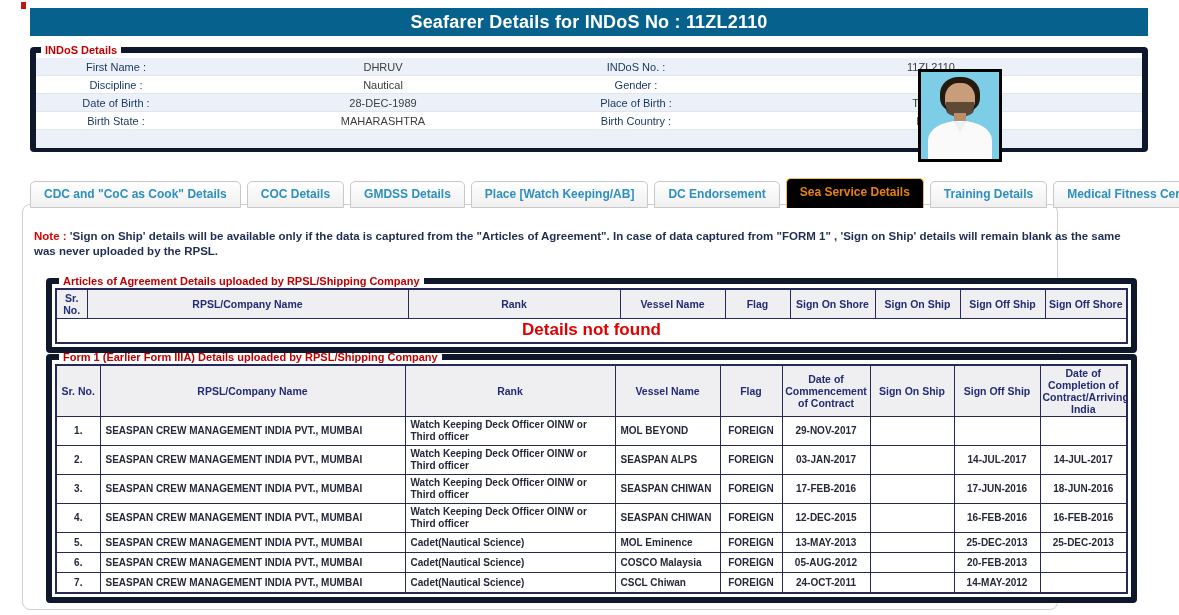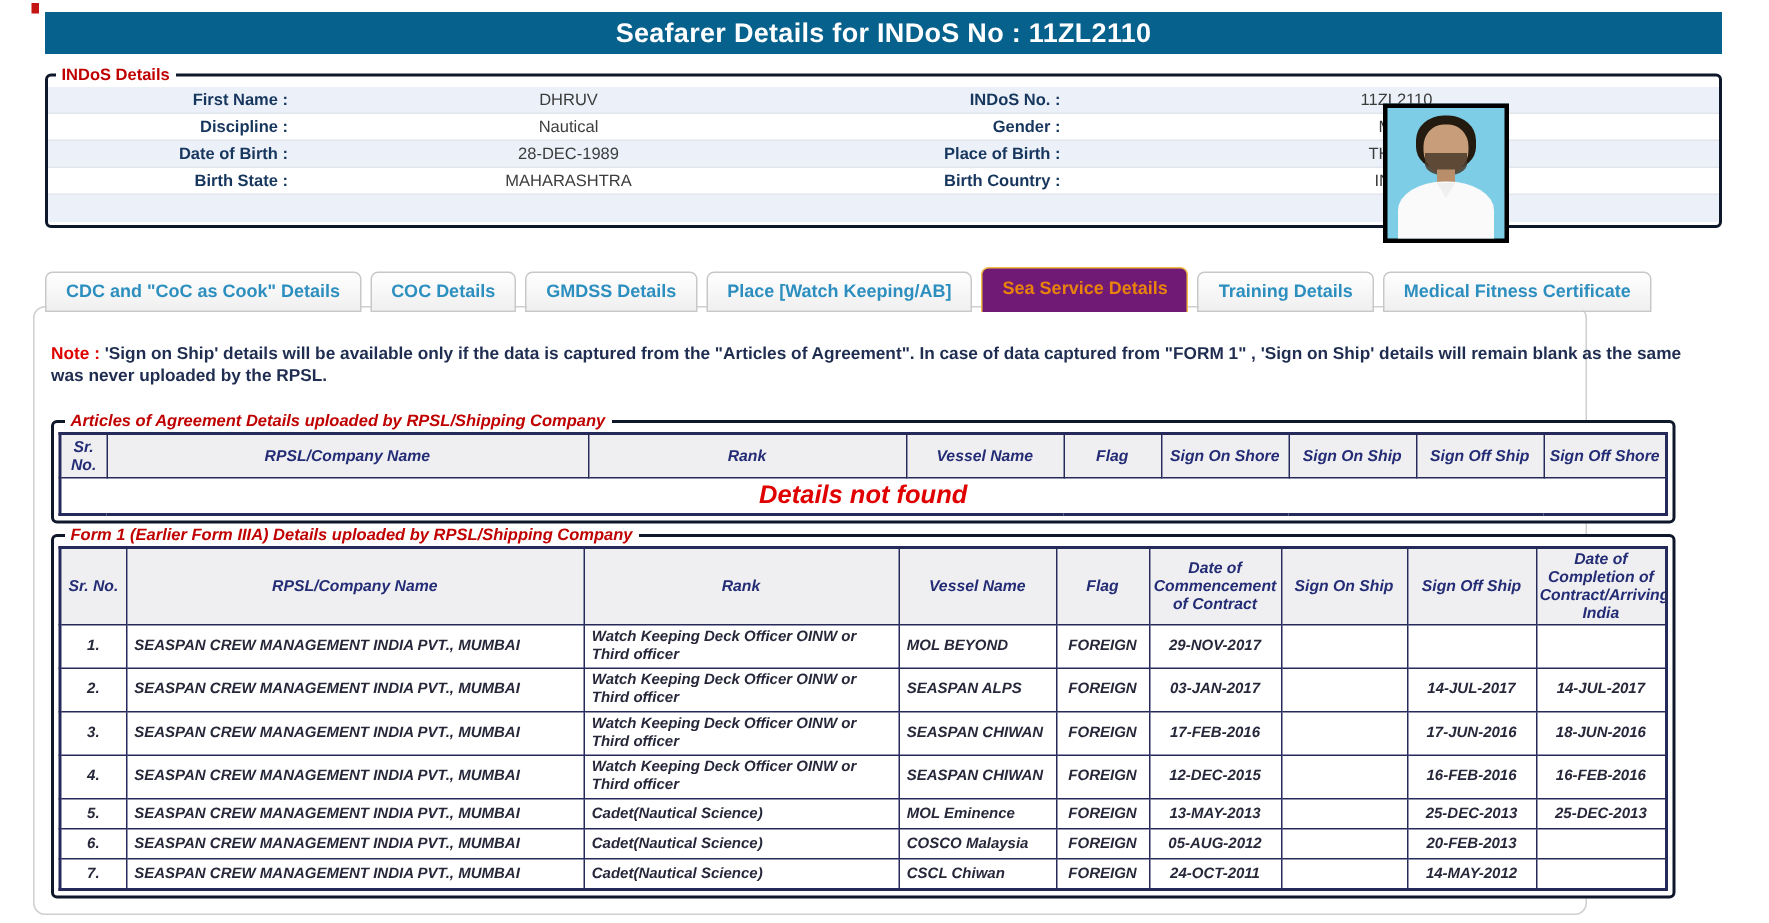--- a/index.html
+++ b/index.html
@@ -12,30 +12,30 @@
   .red-speck { position:absolute; left:21px; top:2px; width:5px; height:7px; background:#c41414; }
 
   
   .titlebar {
     position:absolute; left:30px; top:8px; width:1118px; height:28px;
     background:#06618D; color:#fff; text-align:center; line-height:28px;
     font-size:18px; font-weight:bold; letter-spacing:.2px;
   }
 
   
-  fieldset { border:2px solid #0f172a; border-radius:4px; }
+  fieldset { border:6px solid #0f172a; border-radius:4px; }
   legend { color:#C00000; font-weight:bold; font-size:11px; padding:0 4px; margin-left:5px; white-space:nowrap; }
   .indos-fs { position:absolute; left:30px; top:44px; width:1118px; height:108px; background:#fff; }
   .drows { margin-top:2px; }
   .drow {
     display:grid; grid-template-columns:165px 360px 155px auto;
     height:18px; line-height:18px; font-size:11px; border-bottom:1px solid #e2e6ec;
   }
   .drow.alt { background:#ECF1F9; }
-  .dlabel { text-align:right; padding-right:5px; font-weight:bold; color:#17365D; white-space:nowrap; }
+  .dlabel { text-align:center; padding-right:5px; font-weight:normal; color:#17365D; white-space:nowrap; }
   .dvalue { text-align:center; padding-left:4px; color:#3C3C3C; white-space:nowrap; }
   .drow.empty { border-bottom:none; }
 
   
   .photo {
     position:absolute; right:140px; top:13px; width:84px; height:93px;
     border:3px solid #000; background:#7ECDE6; overflow:hidden;
   }
   .photo .hair { position:absolute; left:19px; top:5px; width:40px; height:36px; background:#231a10; border-radius:46% 46% 42% 42%; }
   .photo .face { position:absolute; left:24px; top:11px; width:30px; height:33px; background:#C79E79; border-radius:44% 44% 48% 48%; }
@@ -45,34 +45,34 @@
   .photo .collar { position:absolute; left:33px; top:50px; width:12px; height:10px; background:#efefef; clip-path:polygon(0 0,50% 100%,100% 0); }
 
   
   .tabs { position:absolute; left:30px; top:178px; display:flex; gap:6px; z-index:5; align-items:flex-end; }
   .tab {
     height:27px; line-height:25px; padding:0 13px; font-size:12px; font-weight:bold;
     color:#2D8FBF; background:linear-gradient(#ffffff,#efefef);
     border:1px solid #c8c8c8; border-radius:5px 5px 0 0; cursor:pointer; white-space:nowrap;
   }
   .tab.active {
-    color:#E8820C; border-color:#F2BE45; background:#701a75;
+    color:#E8820C; border-color:#F2BE45; background:#000000;
     height:30px; line-height:26px; border-bottom:none;
   }
 
   
   .panel {
     position:absolute; left:22px; top:204px; width:1036px; height:406px;
     border:1px solid #cfcfcf; border-radius:8px; background:#fff;
   }
 
   .note { position:absolute; left:11px; top:24px; width:1092px; font-size:11.5px; font-weight:bold; color:#1F2D50; line-height:15px; }
   .note-prefix { color:#E00000; }
 
-  .table-fs { position:absolute; left:11px; width:1077px; background:#fff; padding:1px 2px 3px 2px;font-style:italic; }
+  .table-fs { position:absolute; left:23px; width:1077px; background:#fff; padding:1px 2px 3px 2px; }
   .fs-articles { top:70px; }
   .fs-form1 { top:146px; }
 
   table { width:1071px; border-collapse:collapse; table-layout:fixed; border:2px solid #252A5A; margin:0 1px; }
   th, td { border:1px solid #252A5A; font-size:10px; font-weight:bold; padding:2px 3px; overflow:hidden; }
   thead th { background:#EFEFF2; color:#232C74; text-align:center; font-size:10.5px; line-height:1.15; vertical-align:middle; }
   tbody td { color:#26283A; vertical-align:middle; line-height:1.2; }
   td.c { text-align:center; }
   td.l { text-align:left; padding-left:5px; }
   .not-found { text-align:center; color:#E00000; font-size:17px; height:17px; padding:1px; }
@@ -129,20 +129,21 @@
       <div class="shirt"></div>
       <div class="collar"></div>
     </div>
   </fieldset>
 
   <div class="tabs">
     <div class="tab">CDC and "CoC as Cook" Details</div>
     <div class="tab">COC Details</div>
     <div class="tab">GMDSS Details</div>
     <div class="tab">Place [Watch Keeping/AB]</div>
+    <div class="tab">DC Endorsement</div>
     <div class="tab active">Sea Service Details</div>
     <div class="tab">Training Details</div>
     <div class="tab">Medical Fitness Certificate</div>
   </div>
 
   <div class="panel">
 
     <div class="note">
       <span class="note-prefix">Note :</span>
       <span>'Sign on Ship' details will be available only if the data is captured from the "Articles of Agreement". In case of data captured from "FORM 1" , 'Sign on Ship' details will remain blank as the same was never uploaded by the RPSL.</span>

